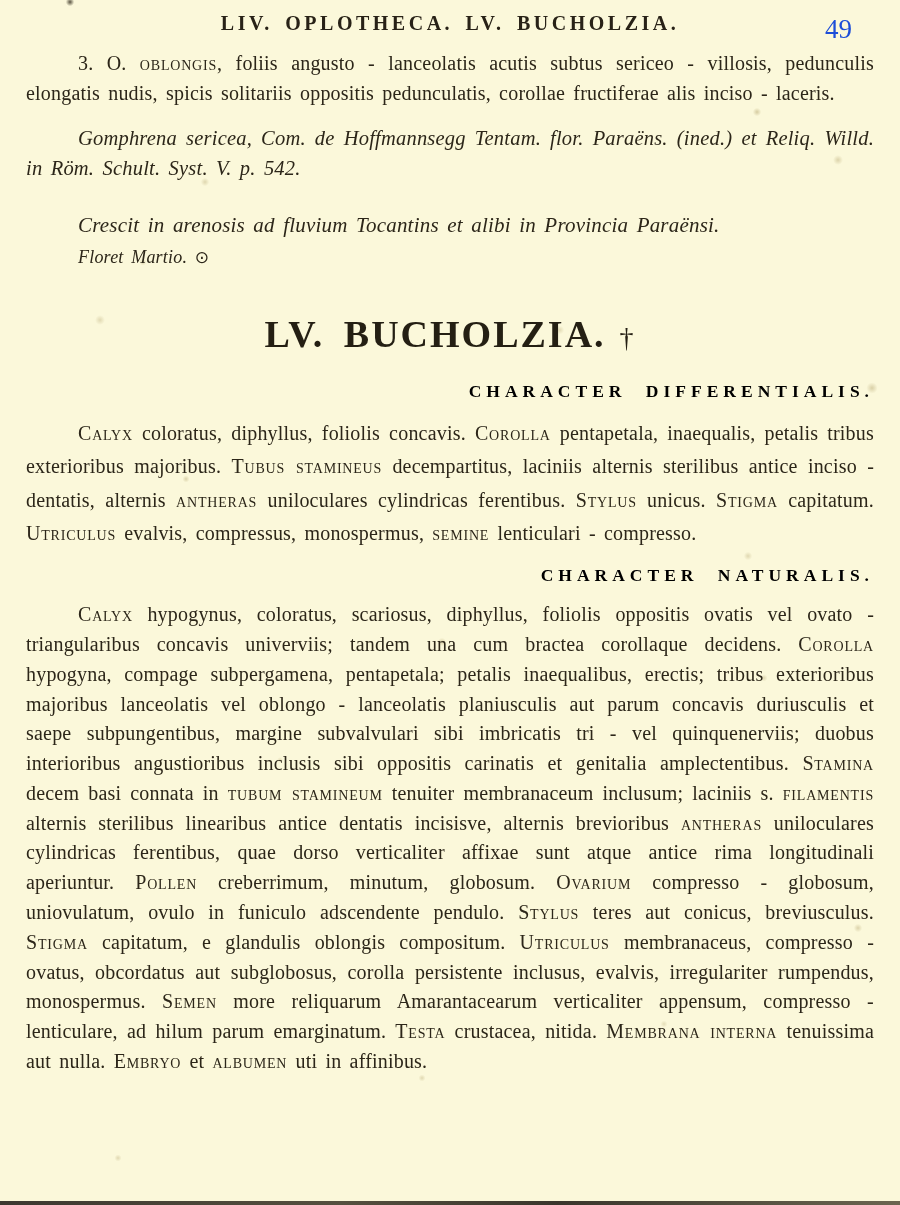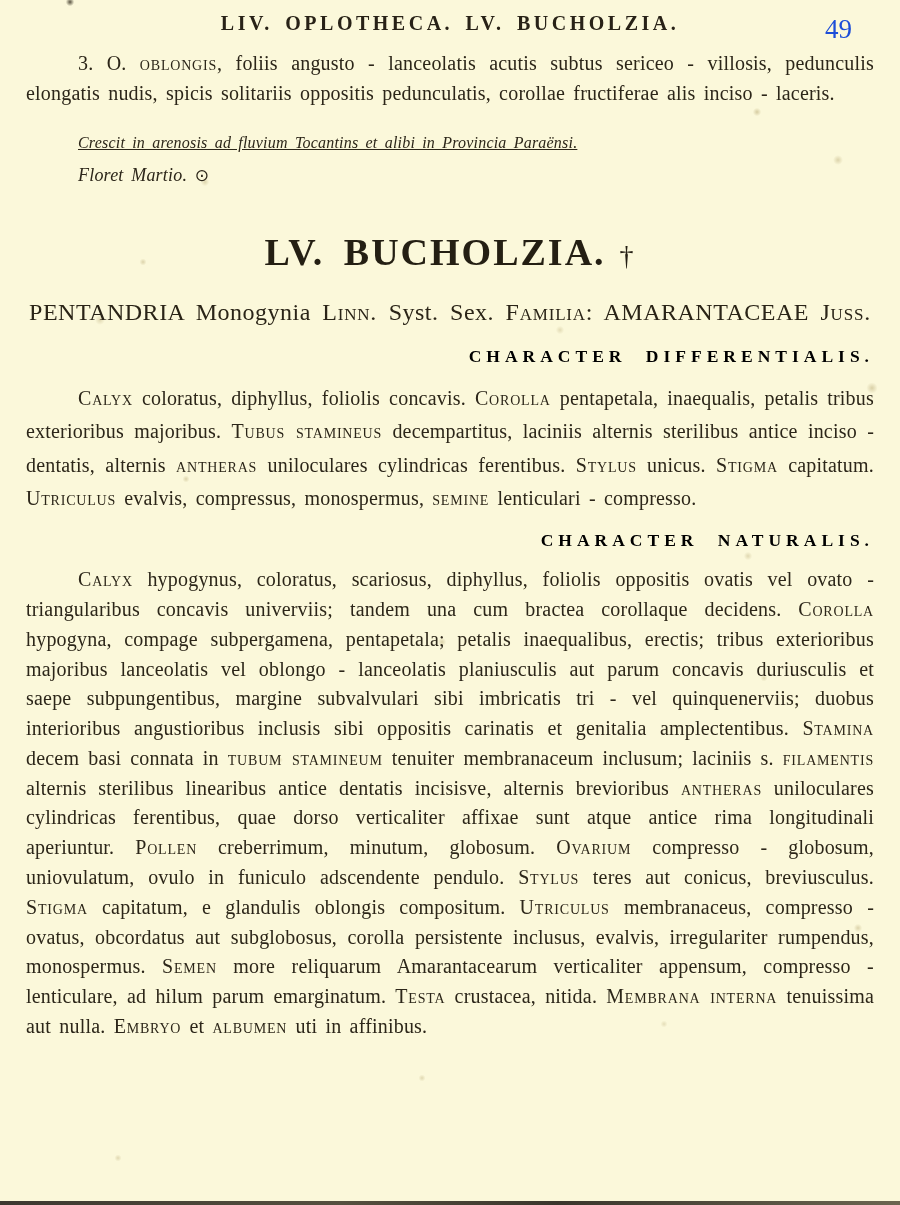--- a/index.html
+++ b/index.html
@@ -53,21 +53,21 @@
     text-indent: 52px;
     word-spacing: 3px;
     letter-spacing: 0.2px;
   }
   .italic { font-style: italic; }
   .single { padding-left: 52px; text-indent: 0; text-align: left; }
 
   .habitat-1   { margin-top: 16px; font-size: 21px; line-height: 30px; }
   .species     { margin-top: 13px; }
   .citation    { margin-top: 15px; font-size: 20.5px; }
-  .habitat-2   { margin-top: 20px; font-size: 16px; line-height: 30px; text-decoration: underline; }
+  .habitat-2   { margin-top: 27px; font-size: 21px; line-height: 30px; }
   .flowering   { margin-top: 2px;  font-size: 18px; line-height: 30px; }
 
   .genus-title {
     margin-top: 40px;
     text-align: center;
     font-size: 38px; font-weight: bold;
     letter-spacing: 2px; word-spacing: 8px;
     color: #241f13;
   }
   .genus-title .dagger { font-weight: normal; font-size: 28px; margin-left: 14px; }
@@ -107,28 +107,28 @@
 <div class="page">
 
   <div class="header-row">
     <div class="running-header">LIV. OPLOTHECA. LV. BUCHOLZIA.</div>
     <div class="page-number">49</div>
   </div>
 
 
   <p class="body-text species"><span>3. O. </span><span class="seg-sc">oblongis</span><span>, foliis angusto - lanceolatis acutis subtus sericeo - villosis, pedunculis elongatis nudis, spicis solitariis oppositis pedunculatis, corollae fructiferae alis inciso - laceris.</span></p>
 
+  <p class="body-text italic citation"><span>Gomphrena sericea, Com. de Hoffmannsegg Tentam. flor. Paraëns. (ined.) et Reliq. Willd. in Röm. Schult. Syst. V. p. 542.</span></p>
 
   <p class="body-text italic single habitat-2"><span>Crescit in arenosis ad fluvium Tocantins et alibi in Provincia Paraënsi.</span></p>
 
   <p class="body-text italic single flowering"><span>Floret Martio. </span><span class="seg-sym">⊙</span></p>
 
   <h1 class="genus-title"><span>LV. BUCHOLZIA.</span><span class="dagger">†</span></h1>
 
-  <p class="classification"><span>PENTANDRIA Monogynia </span><span class="seg-sc">Linn.</span><span> Syst. Sex. </span><span class="seg-sc">Familia:</span><span> AMARANTACEAE </span><span class="seg-sc">Juss.</span></p>
 
   <h2 class="section-heading heading-diff">CHARACTER DIFFERENTIALIS.</h2>
 
   <p class="body-text para-diff"><span class="seg-sc">Calyx</span><span> coloratus, diphyllus, foliolis concavis. </span><span class="seg-sc">Corolla</span><span> pentapetala, inaequalis, petalis tribus exterioribus majoribus. </span><span class="seg-sc">Tubus stamineus</span><span> decempartitus, laciniis alternis sterilibus antice inciso - dentatis, alternis </span><span class="seg-sc">antheras</span><span> uniloculares cylindricas ferentibus. </span><span class="seg-sc">Stylus</span><span> unicus. </span><span class="seg-sc">Stigma</span><span> capitatum. </span><span class="seg-sc">Utriculus</span><span> evalvis, compressus, monospermus, </span><span class="seg-sc">semine</span><span> lenticulari - compresso.</span></p>
 
   <h2 class="section-heading heading-nat">CHARACTER NATURALIS.</h2>
 
   <p class="body-text para-nat"><span class="seg-sc">Calyx</span><span> hypogynus, coloratus, scariosus, diphyllus, foliolis oppositis ovatis vel ovato - triangularibus concavis univerviis; tandem una cum bractea corollaque decidens. </span><span class="seg-sc">Corolla</span><span> hypogyna, compage subpergamena, pentapetala; petalis inaequalibus, erectis; tribus exterioribus majoribus lanceolatis vel oblongo - lanceolatis planiusculis aut parum concavis duriusculis et saepe subpungentibus, margine subvalvulari sibi imbricatis tri - vel quinquenerviis; duobus interioribus angustioribus inclusis sibi oppositis carinatis et genitalia amplectentibus. </span><span class="seg-sc">Stamina</span><span> decem basi connata in </span><span class="seg-sc">tubum stamineum</span><span> tenuiter membranaceum inclusum; laciniis s. </span><span class="seg-sc">filamentis</span><span> alternis sterilibus linearibus antice dentatis incisisve, alternis brevioribus </span><span class="seg-sc">antheras</span><span> uniloculares cylindricas ferentibus, quae dorso verticaliter affixae sunt atque antice rima longitudinali aperiuntur. </span><span class="seg-sc">Pollen</span><span> creberrimum, minutum, globosum. </span><span class="seg-sc">Ovarium</span><span> compresso - globosum, uniovulatum, ovulo in funiculo adscendente pendulo. </span><span class="seg-sc">Stylus</span><span> teres aut conicus, breviusculus. </span><span class="seg-sc">Stigma</span><span> capitatum, e glandulis oblongis compositum. </span><span class="seg-sc">Utriculus</span><span> membranaceus, compresso - ovatus, obcordatus aut subglobosus, corolla persistente inclusus, evalvis, irregulariter rumpendus, monospermus. </span><span class="seg-sc">Semen</span><span> more reliquarum Amarantacearum verticaliter appensum, compresso - lenticulare, ad hilum parum emarginatum. </span><span class="seg-sc">Testa</span><span> crustacea, nitida. </span><span class="seg-sc">Membrana interna</span><span> tenuissima aut nulla. </span><span class="seg-sc">Embryo</span><span> et </span><span class="seg-sc">albumen</span><span> uti in affinibus.</span></p>
 
 </div>

